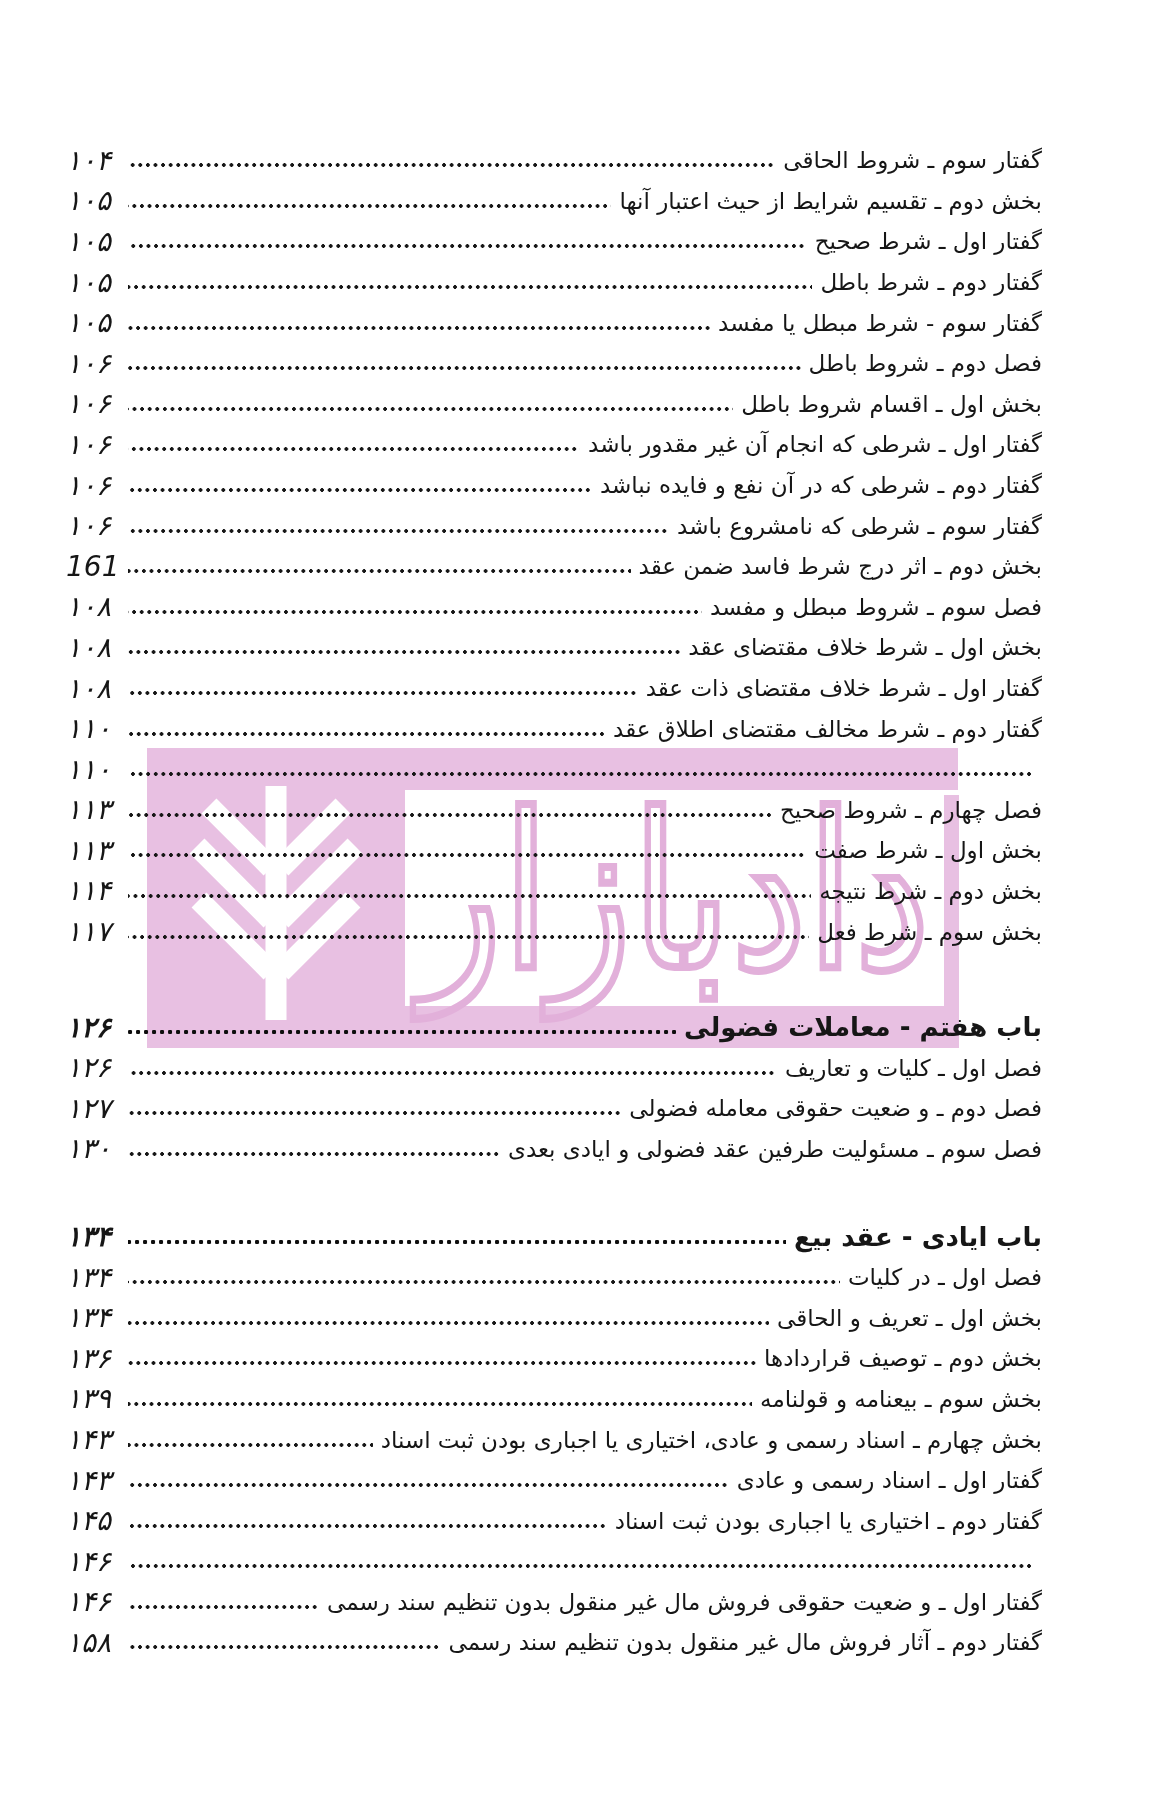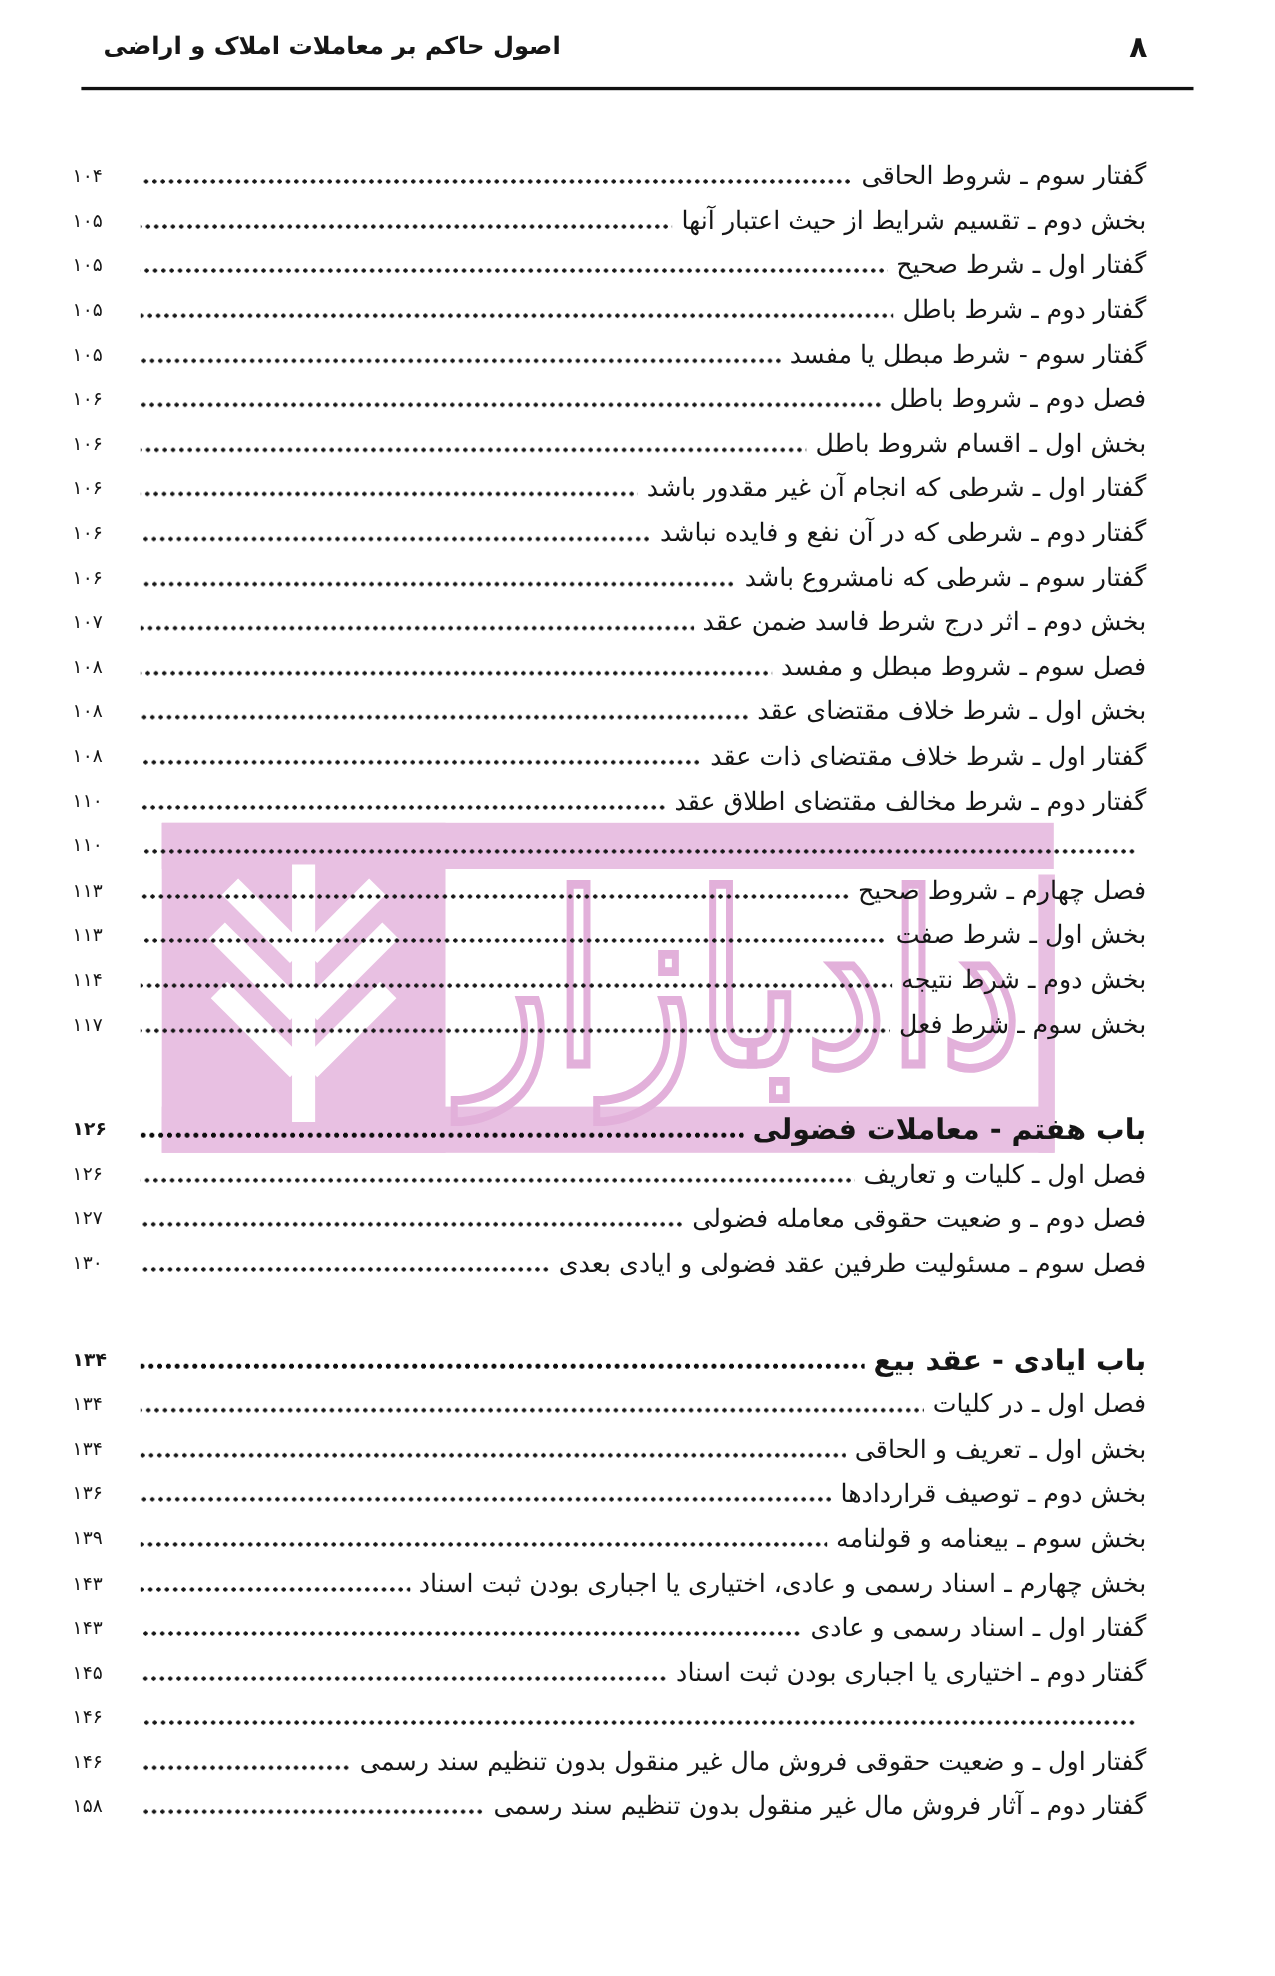--- a/index.html
+++ b/index.html
@@ -50,21 +50,21 @@
   }
   .toc-row .t{white-space:nowrap;}
   .toc-row .dots{
     flex:1 1 auto;height:8px;margin:0 8px;position:relative;top:5px;
     background-image:radial-gradient(circle,#161616 1.7px,transparent 2.1px);
     background-size:7.6px 8px;background-position:center;
     background-repeat:repeat-x;
   }
   .toc-row .p{
     min-width:54px;text-align:left;direction:ltr;
-    font-size:17px;white-space:nowrap;
+    font-size:28px;white-space:nowrap;font-style:italic;
   }
   .toc-row.bold{font-weight:700;font-size:26px;}
   .toc-row.bold .dots{
     background-image:radial-gradient(circle,#0d0d0d 2px,transparent 2.4px);
     background-size:8px 8px;
   }
   .toc-row.gap1{margin-top:55px;}
   .toc-row.gap2{margin-top:47px;}
 </style>
 </head>
@@ -87,25 +87,20 @@
           <line x1="134" y1="224" x2="206" y2="152"></line>
         </g>
       </svg>
     </div>
     <div class="wm-bar"></div>
     <svg class="wm-word" viewBox="0 0 540 295">
       <text x="270" y="205" text-anchor="middle" direction="rtl" font-family="DejaVu Sans, sans-serif" font-size="215" fill="none" stroke="#e2b0da" stroke-width="8" textLength="510" lengthAdjust="spacingAndGlyphs">دادبازار</text>
     </svg>
   </div>
 
-  <div class="hdr">
-    <div class="hdr-title">اصول حاکم بر معاملات املاک و اراضی</div>
-    <div class="hdr-page">۸</div>
-    <div class="hdr-rule"></div>
-  </div>
 
   <div class="toc">
       <div class="toc-row">
       <span class="t">گفتار سوم ـ شروط الحاقی</span>
       <span class="dots"></span>
       <span class="p">۱۰۴</span>
     </div>
       <div class="toc-row">
       <span class="t">بخش دوم ـ تقسیم شرایط از حیث اعتبار آنها</span>
       <span class="dots"></span>
@@ -147,21 +142,21 @@
       <span class="p">۱۰۶</span>
     </div>
       <div class="toc-row">
       <span class="t">گفتار سوم ـ شرطی که نامشروع باشد</span>
       <span class="dots"></span>
       <span class="p">۱۰۶</span>
     </div>
       <div class="toc-row">
       <span class="t">بخش دوم ـ اثر درج شرط فاسد ضمن عقد</span>
       <span class="dots"></span>
-      <span class="p">۱۰۷</span>
+      <span class="p">161</span>
     </div>
       <div class="toc-row">
       <span class="t">فصل سوم ـ شروط مبطل و مفسد</span>
       <span class="dots"></span>
       <span class="p">۱۰۸</span>
     </div>
       <div class="toc-row">
       <span class="t">بخش اول ـ شرط خلاف مقتضای عقد</span>
       <span class="dots"></span>
       <span class="p">۱۰۸</span>

